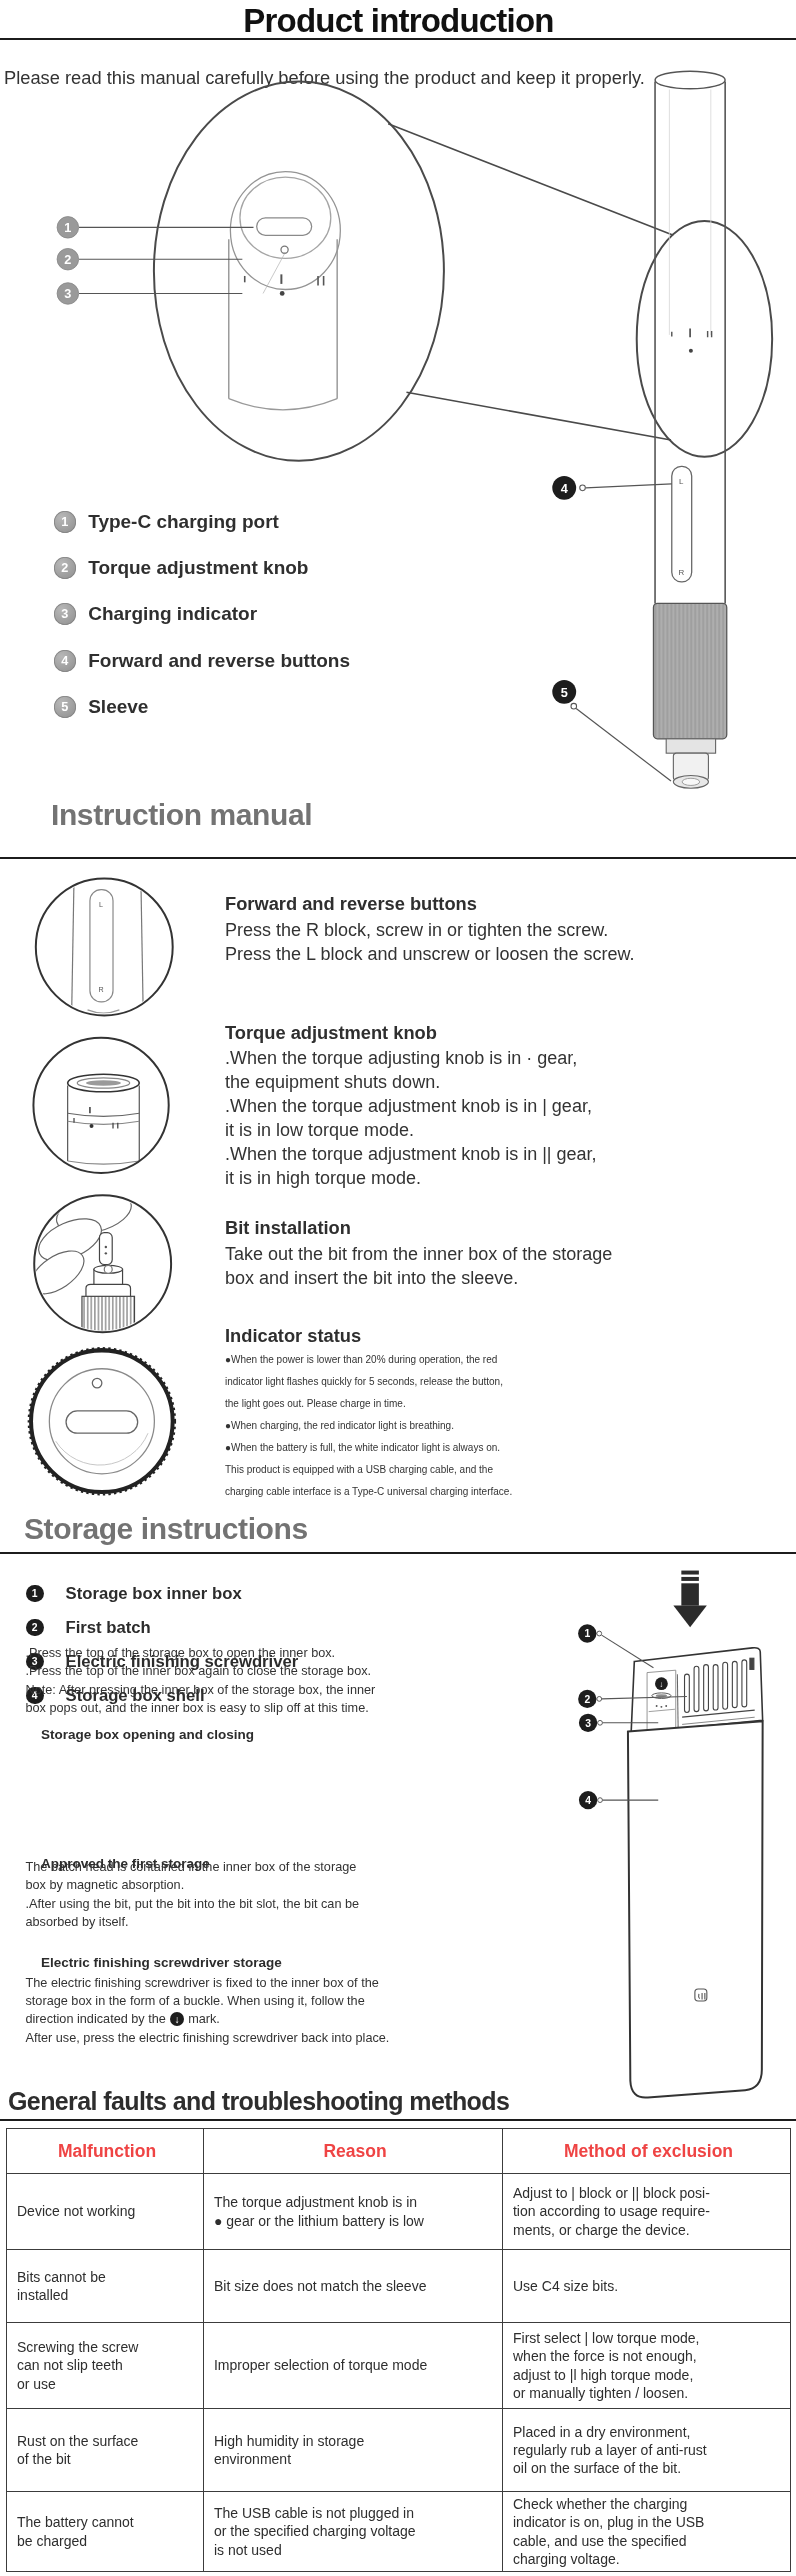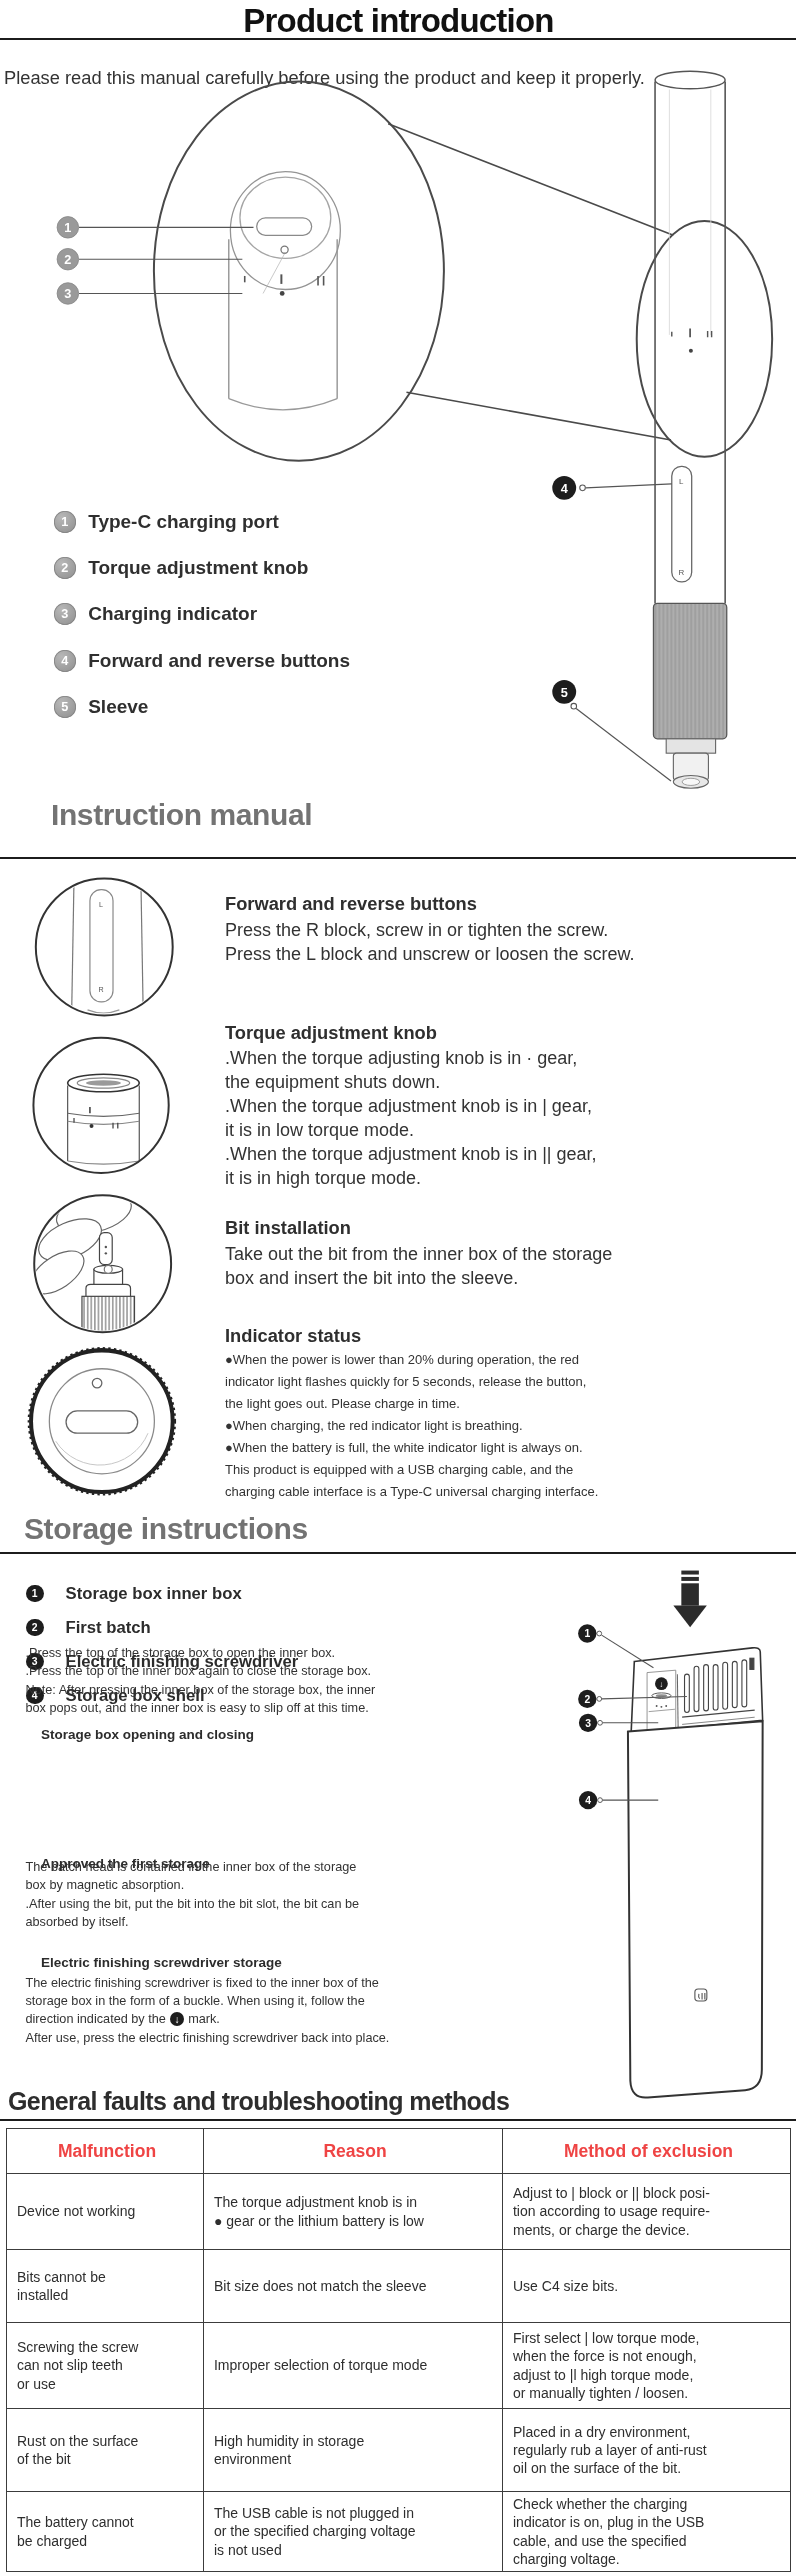--- a/index.html
+++ b/index.html
@@ -20,21 +20,21 @@
   .h-faults{top:2087px;left:8px;font-size:25px;letter-spacing:-0.6px;color:#2d2d2d;}
   .intro-item{position:absolute;left:54px;display:flex;align-items:center;gap:12.7px;height:22px;}
   .badge{display:inline-flex;align-items:center;justify-content:center;border-radius:50%;
     color:#fff;font-weight:bold;flex:0 0 auto;}
   .badge-gray{width:21.5px;height:21.5px;font-size:12.7px;
     background:radial-gradient(circle at 35% 30%, #b8b8b8, #8d8d8d);box-shadow:inset 0 0 0 0.8px #858585;}
   .badge-black{width:17.5px;height:17.5px;font-size:10.4px;background:#1d1d1d;}
   .intro-label{font-size:19px;font-weight:bold;color:#2f2f2f;}
   .inst-title{position:absolute;left:225px;font-size:18.3px;font-weight:bold;color:#2f2f2f;}
   .inst-body{position:absolute;left:225px;font-size:18px;line-height:24px;color:#333;white-space:pre-line;}
-  .inst-body.small{font-size:13px;line-height:22px;}
+  .inst-body.small{font-size:10px;line-height:22px;}
   .store-item{position:absolute;left:26px;display:flex;align-items:center;gap:22px;height:19px;}
   .store-label{font-size:16.7px;font-weight:bold;color:#2c2c2c;}
   .store-block-title{position:absolute;left:41px;font-size:13.5px;font-weight:bold;color:#2c2c2c;}
   .store-block-body{position:absolute;left:25.5px;width:478px;font-size:12.7px;line-height:18.3px;color:#333;white-space:pre-line;}
   .store-line{position:absolute;left:25.5px;font-size:12.7px;color:#333;height:18.3px;display:flex;align-items:center;gap:4px;}
   .inline-icon{display:inline-flex;width:14.3px;height:14.3px;border-radius:50%;background:#1d1d1d;color:#fff;
     align-items:center;justify-content:center;font-size:10.4px;font-weight:bold;}
   table.faults{
     position:absolute;top:2128px;left:6.4px;width:785px;border-collapse:collapse;table-layout:fixed;
     font-size:14px;color:#2e2e2e;

